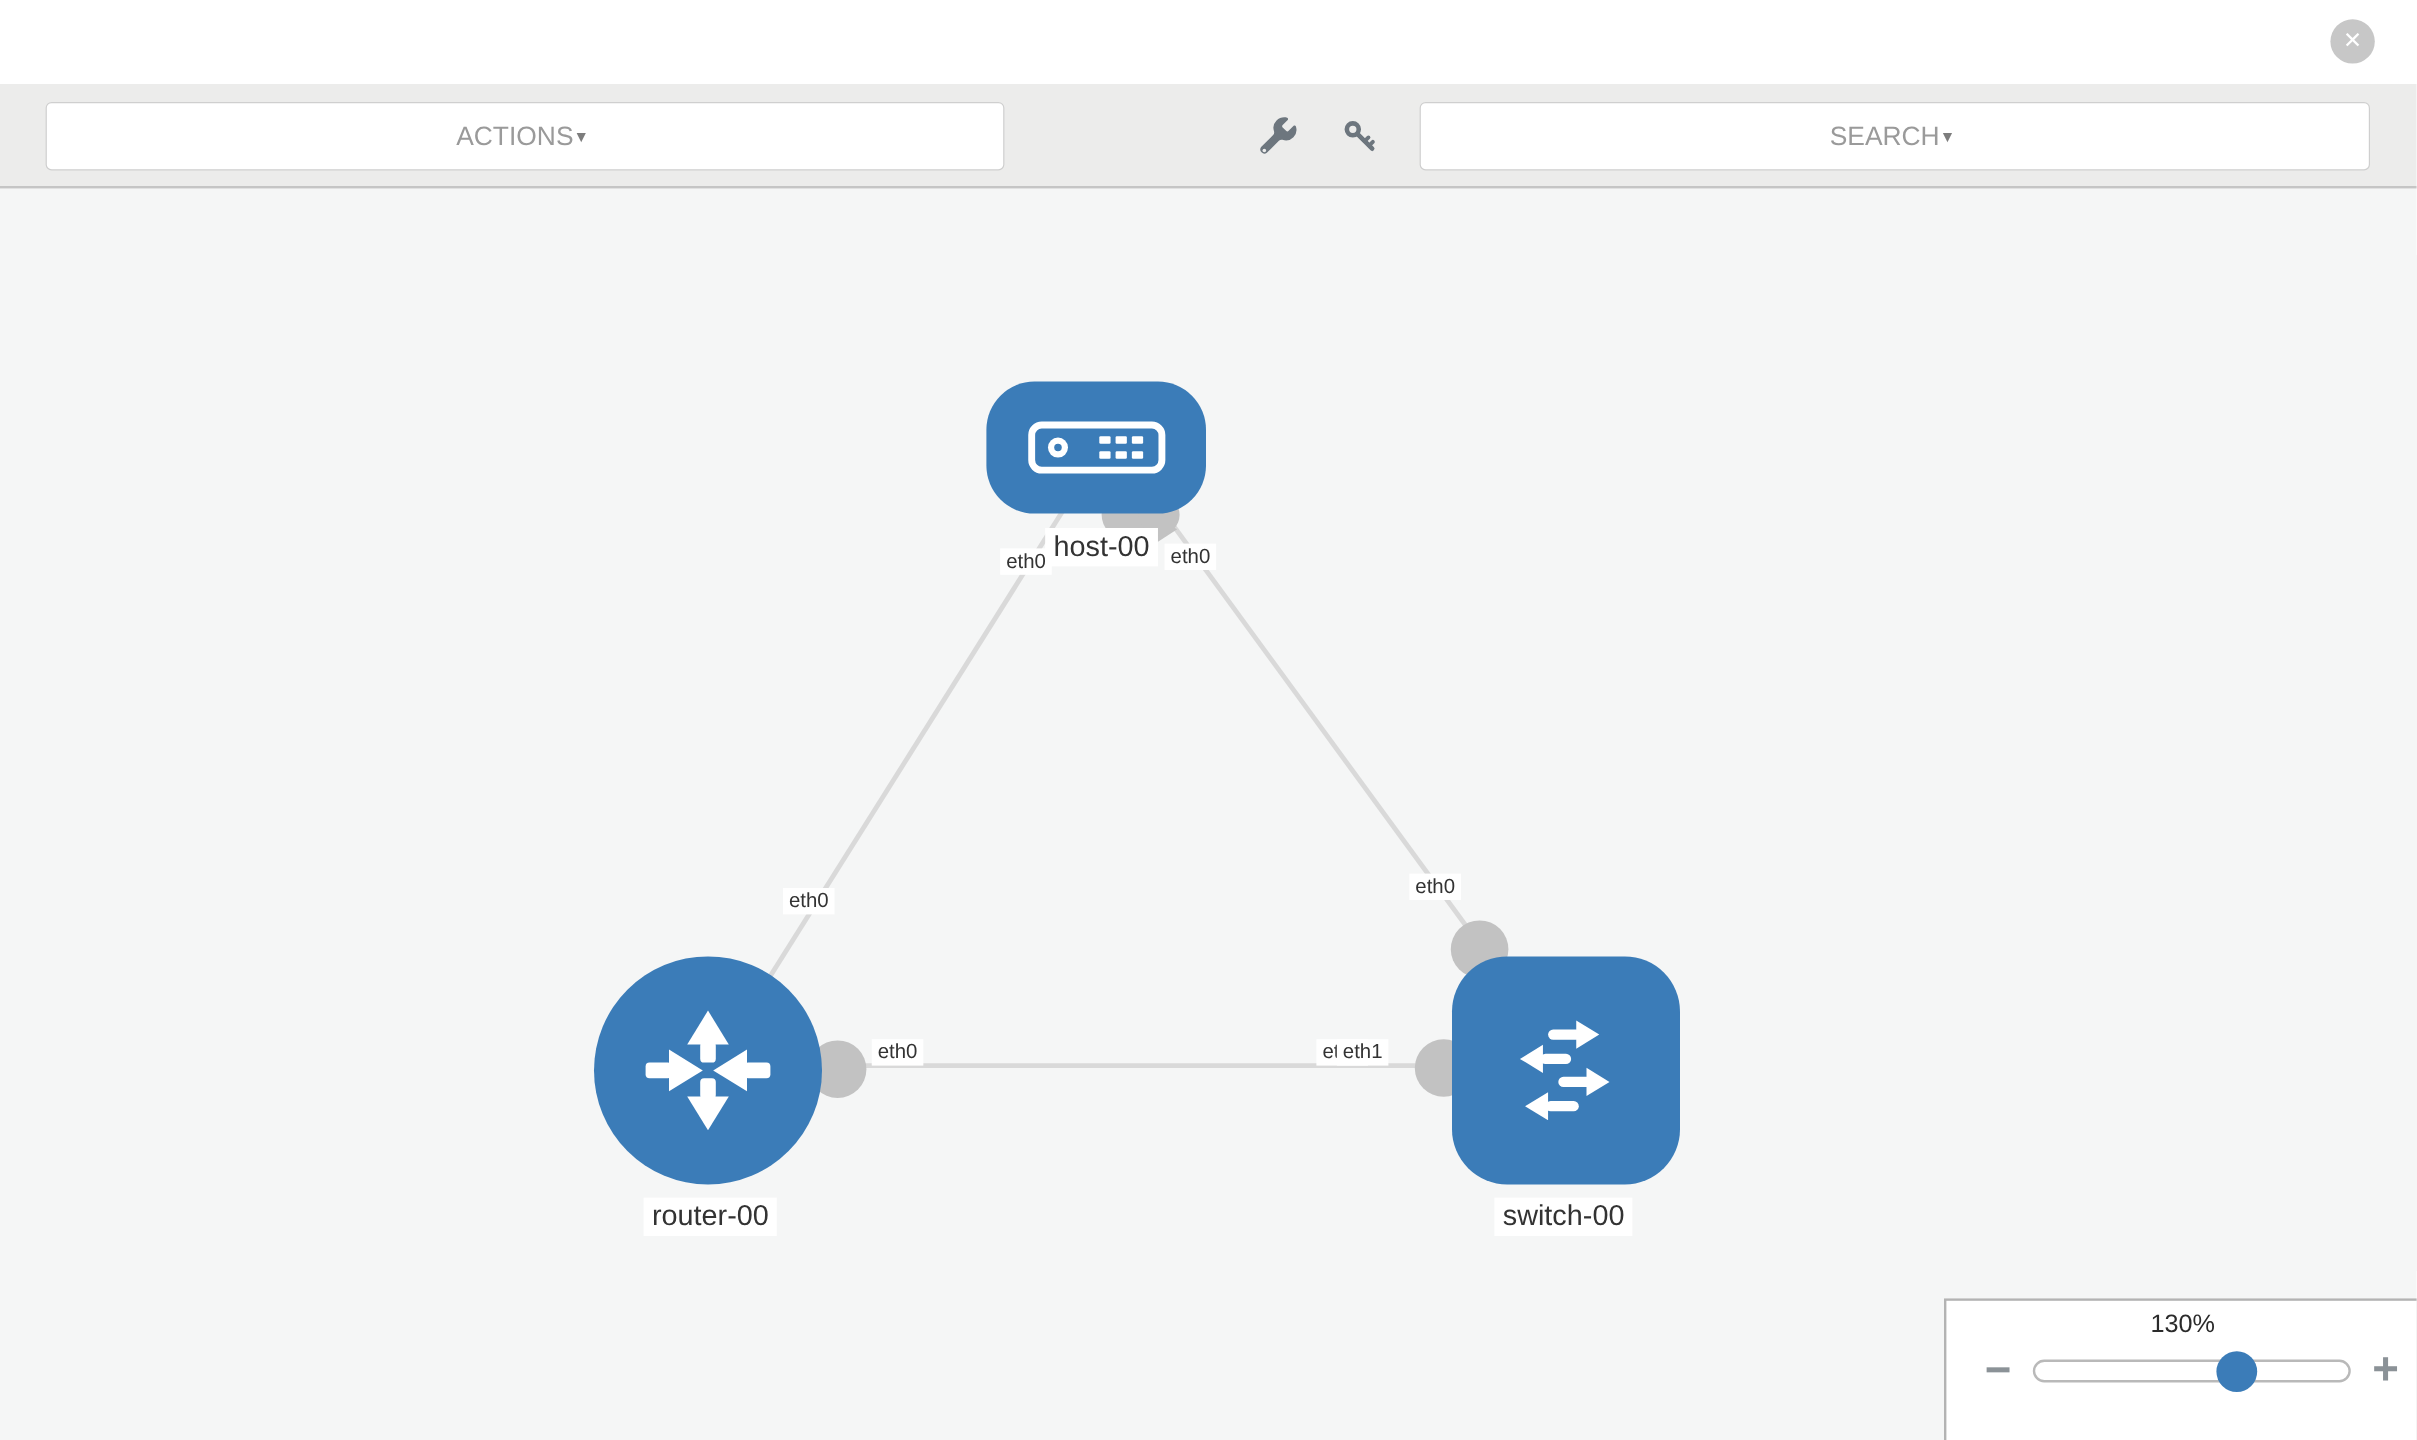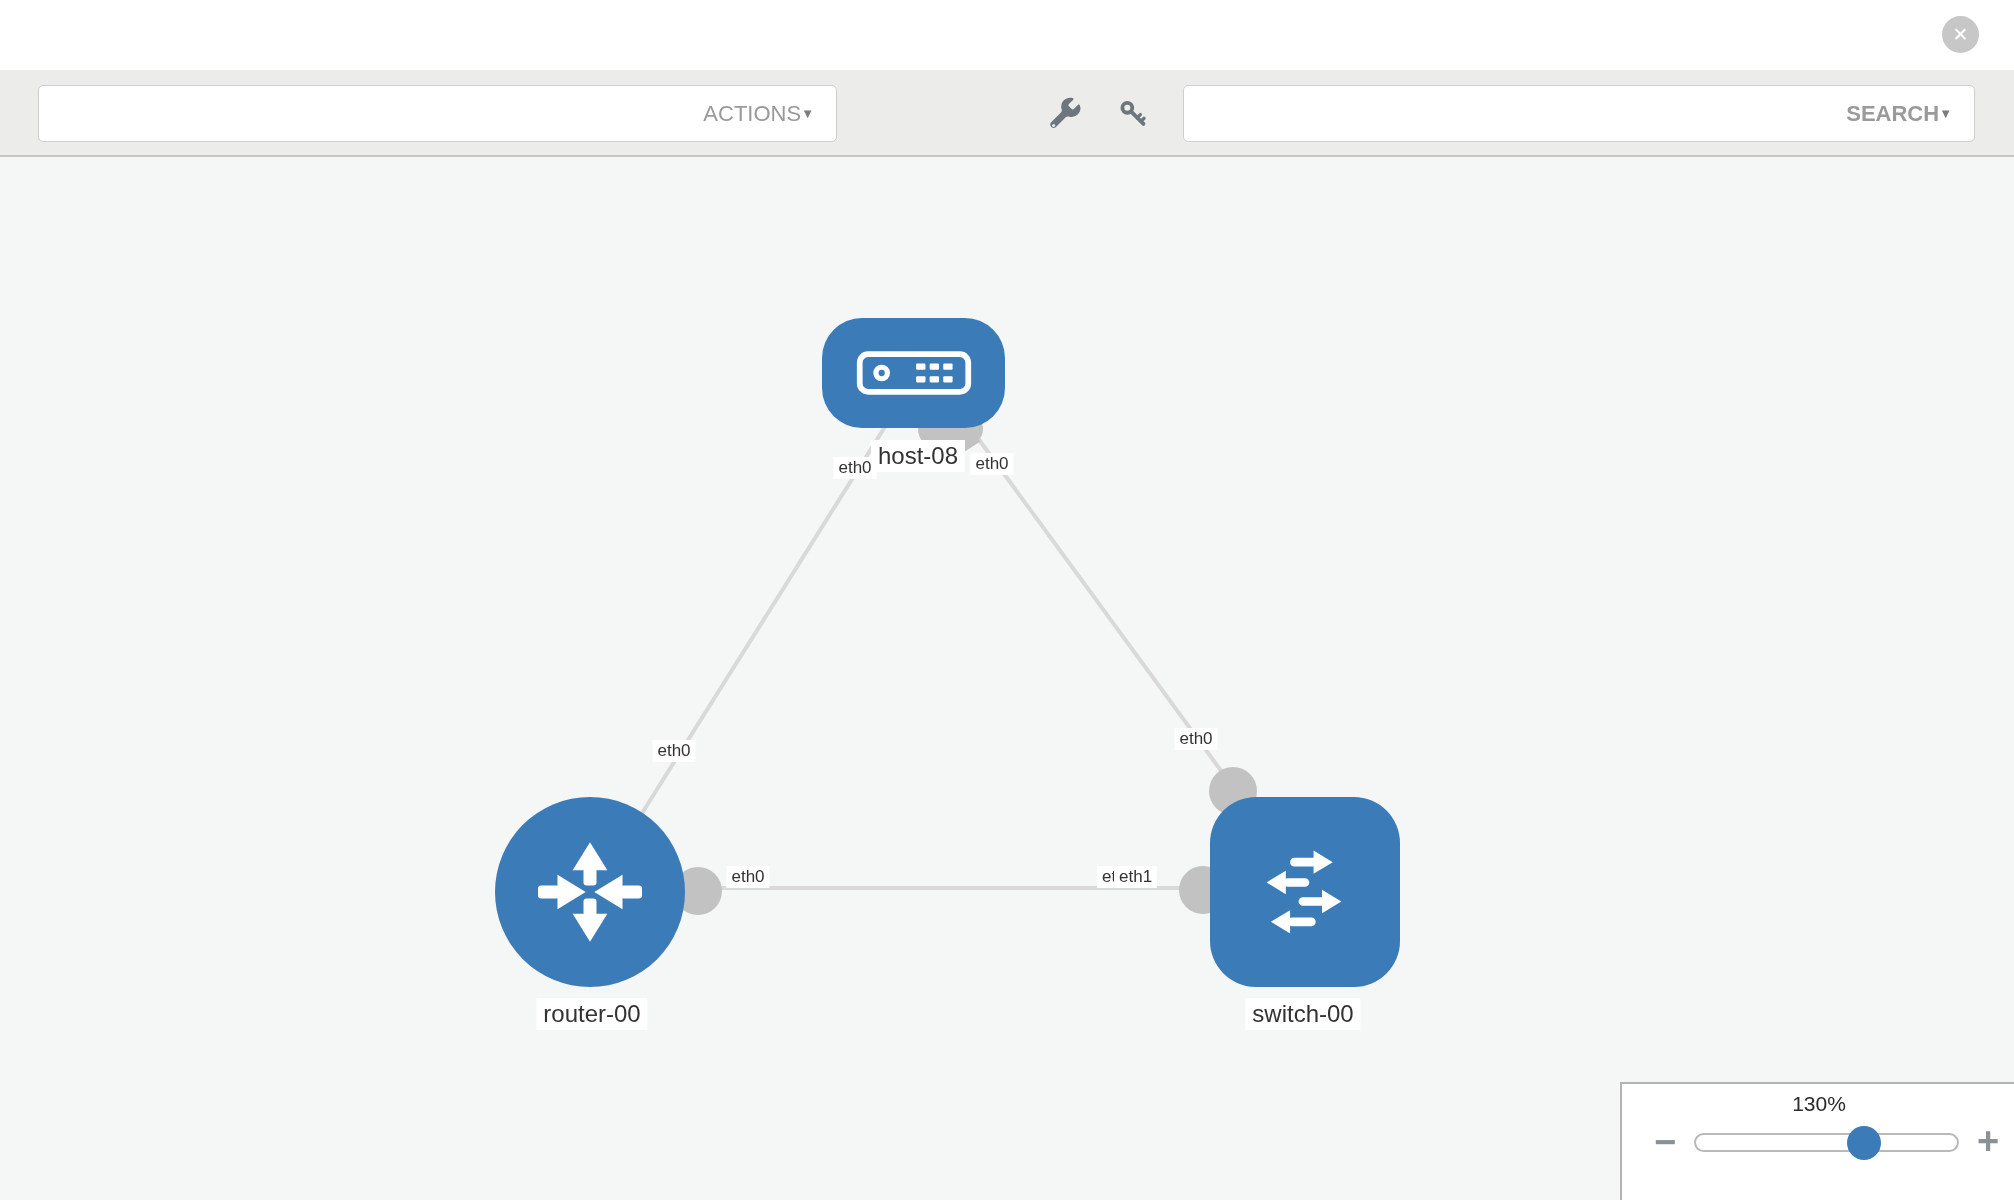--- a/index.html
+++ b/index.html
@@ -12,25 +12,25 @@
   .hdr-title { position:absolute; left:38px; top:50%; transform:translateY(-50%);
                font-size:26px; font-weight:700; color:#4d4d4d; letter-spacing:.2px; }
   .close-btn { position:absolute; right:35px; top:16px; width:37px; height:37px; border-radius:50%;
                background:#c7c7c7; color:#fff; display:flex; align-items:center; justify-content:center;
                font-size:19px; font-weight:700; cursor:pointer; }
 
   
   .tbar { position:absolute; left:0; top:70px; width:100%; height:87px; background:#ececeb;
           border-bottom:2px solid #c5c5c5; z-index:6; }
   .select { position:absolute; top:15px; height:57px; background:#fff; border:1px solid #cfcfcf;
-            border-radius:5px; display:flex; align-items:center; justify-content:flex-end;
+            border-radius:5px; display:flex; align-items:center; justify-content:center;
             padding:0 22px 0 18px; color:#9a9a9a; font-size:22px; cursor:pointer; }
   .select .caret { color:#7d7d7d; font-size:13px; }
   .sel-actions { left:38px; width:799px; }
-  .sel-search  { left:1183px; width:792px;font-weight:bold; }
+  .sel-search  { left:1183px; width:792px; }
   .tool-ic { position:absolute; top:26px; width:36px; height:36px; display:flex;
              align-items:center; justify-content:center; cursor:pointer; }
   .ic-wrench { left:1047px; }
   .ic-key { left:1115px; }
 
   
   .canvas { position:absolute; left:0; top:157px; width:2014px; height:1043px; background:#f5f6f6; z-index:1; }
   .net-svg { position:absolute; left:0; top:0; z-index:1; pointer-events:none; }
 
   .node { position:absolute; background:#3b7cb8; display:flex; align-items:center; justify-content:center; z-index:2; cursor:pointer; }
@@ -116,21 +116,21 @@
           <rect x="40" y="47" width="24" height="8" rx="4"></rect>
             <polygon points="24,51 42,40 42,62"></polygon>
           <rect x="54" y="65" width="26" height="8" rx="4"></rect>
             <polygon points="94,69 76,58 76,80"></polygon>
           <rect x="44" y="84" width="26" height="8" rx="4"></rect>
             <polygon points="28,88 46,77 46,99"></polygon>
         </g>
       </svg>
     </div>
 
-    <div class="chip node-chip" style="left:918px; top:299px;">host-08</div>
+    <div class="chip node-chip" style="left:918px; top:299px;">host-00</div>
     <div class="chip node-chip" style="left:592px; top:857px;">router-00</div>
     <div class="chip node-chip" style="left:1303px; top:857px;">switch-00</div>
 
     <div class="chip if-chip" style="left:855px; top:311px;">eth0</div>
     <div class="chip if-chip" style="left:992px; top:307px;">eth0</div>
     <div class="chip if-chip" style="left:674px; top:594px;">eth0</div>
     <div class="chip if-chip" style="left:1196px; top:582px;">eth0</div>
     <div class="chip if-chip" style="left:748px; top:720px;">eth0</div>
     <div class="chip if-chip if-chip-abs" style="left:1097px; top:720px; transform:translateY(-50%);">eth0</div>
     <div class="chip if-chip if-chip-abs" style="left:1114px; top:720px; transform:translateY(-50%);">eth1</div>

